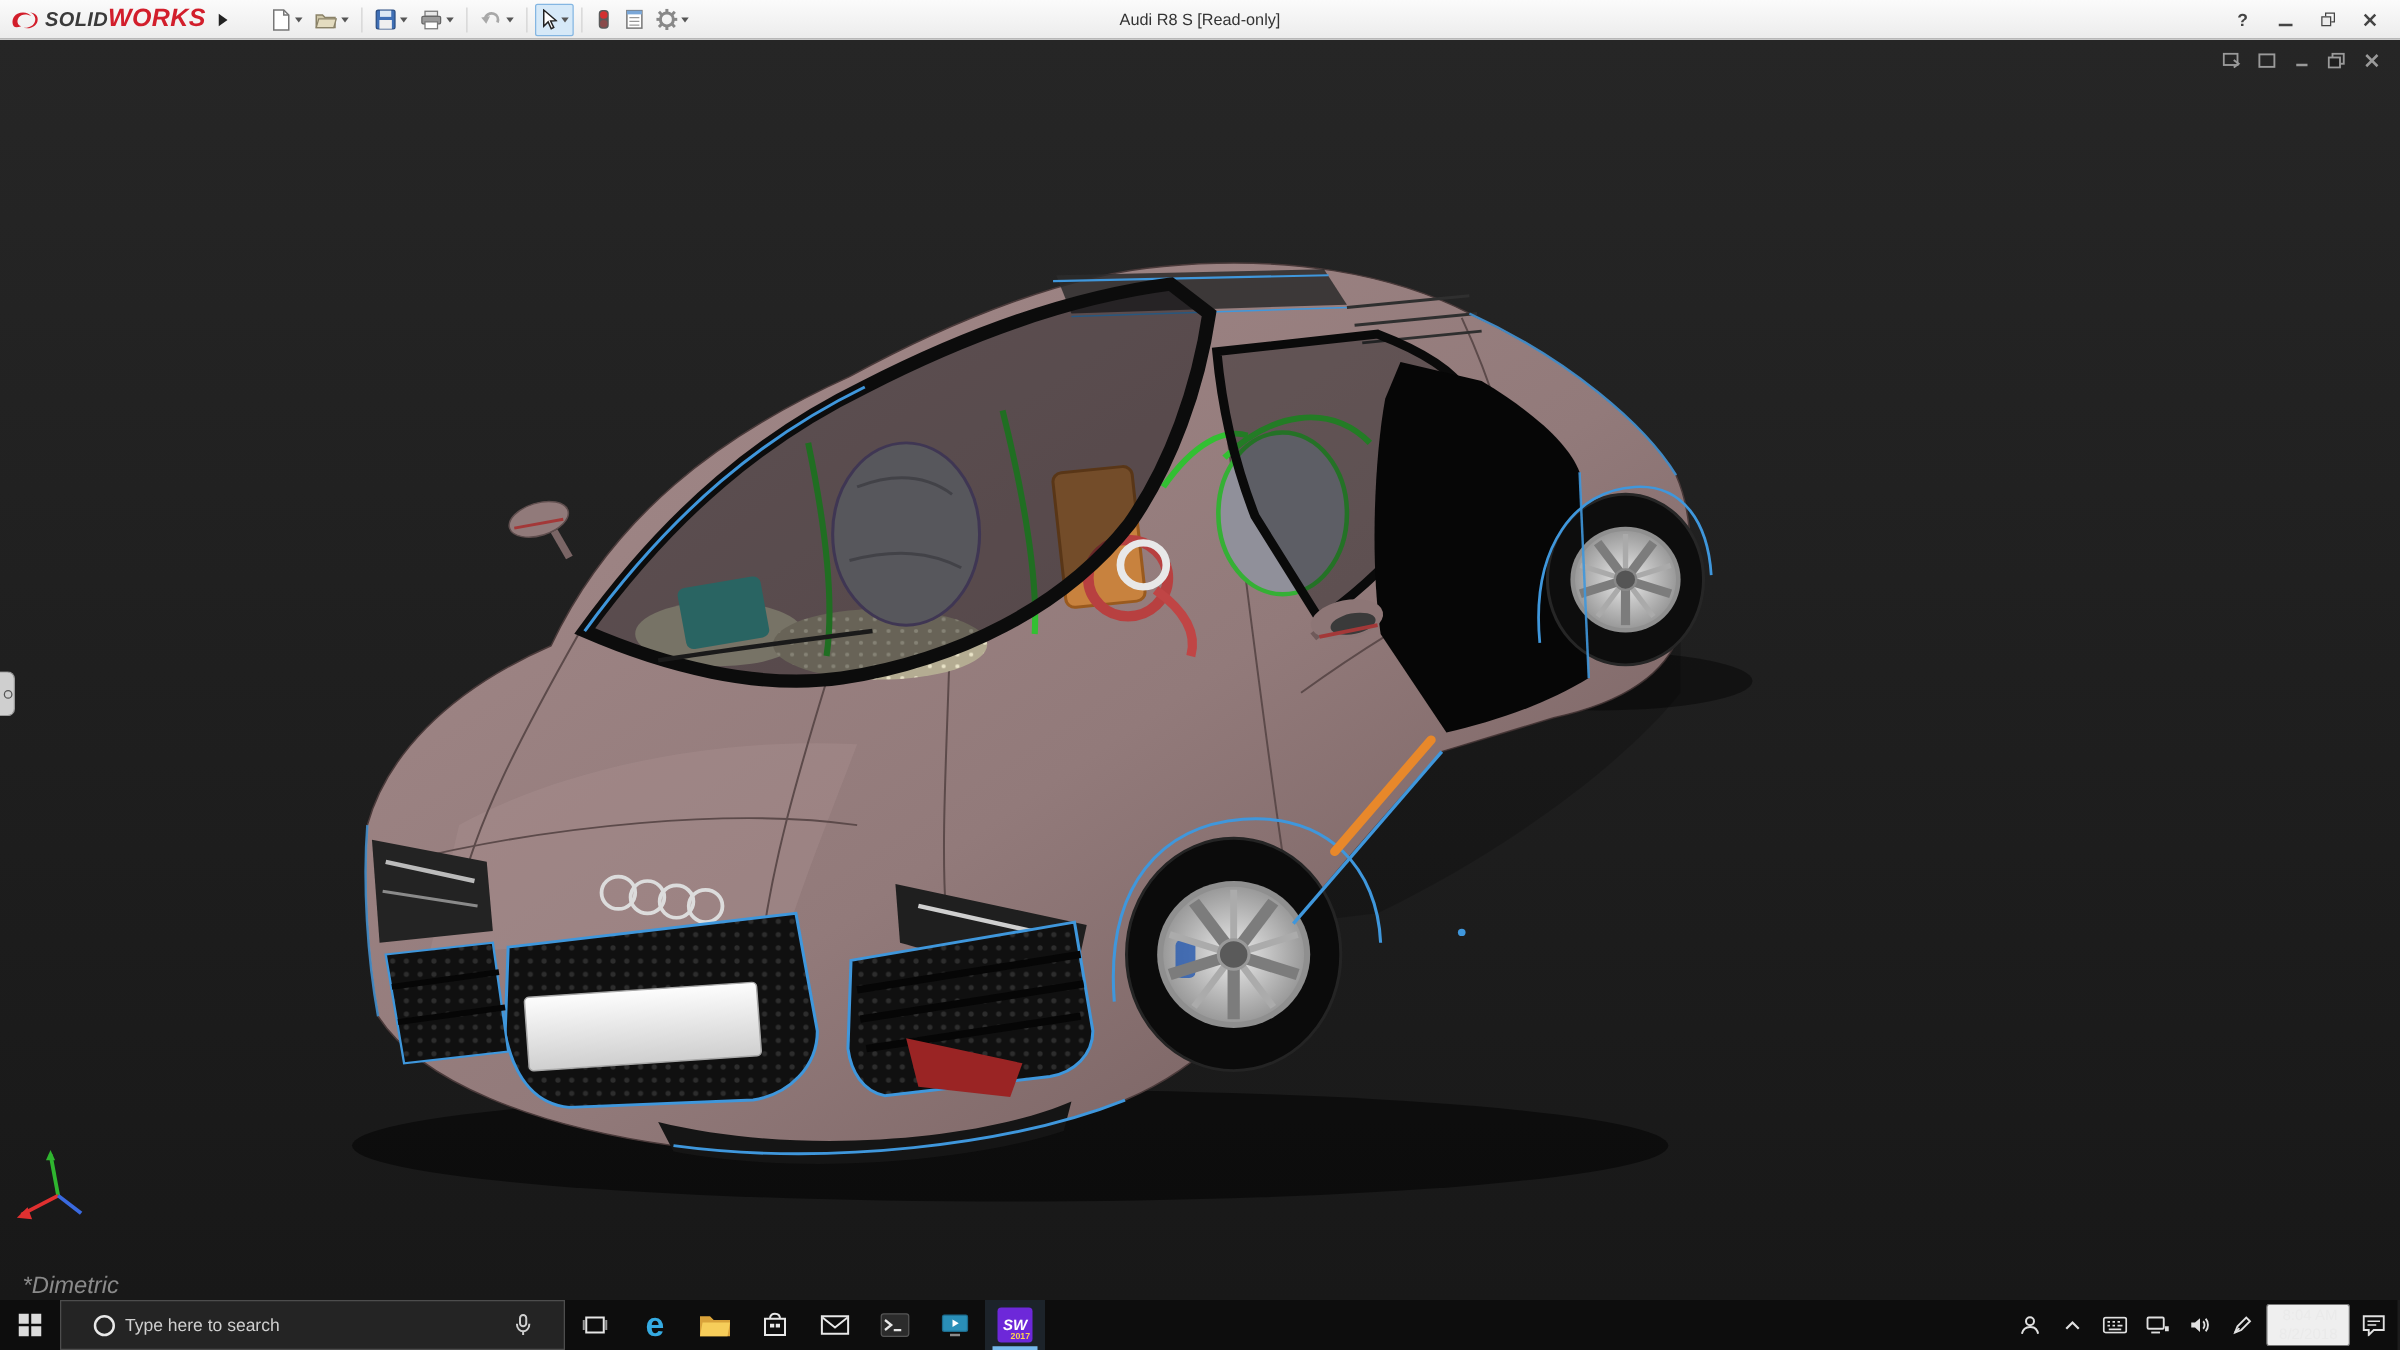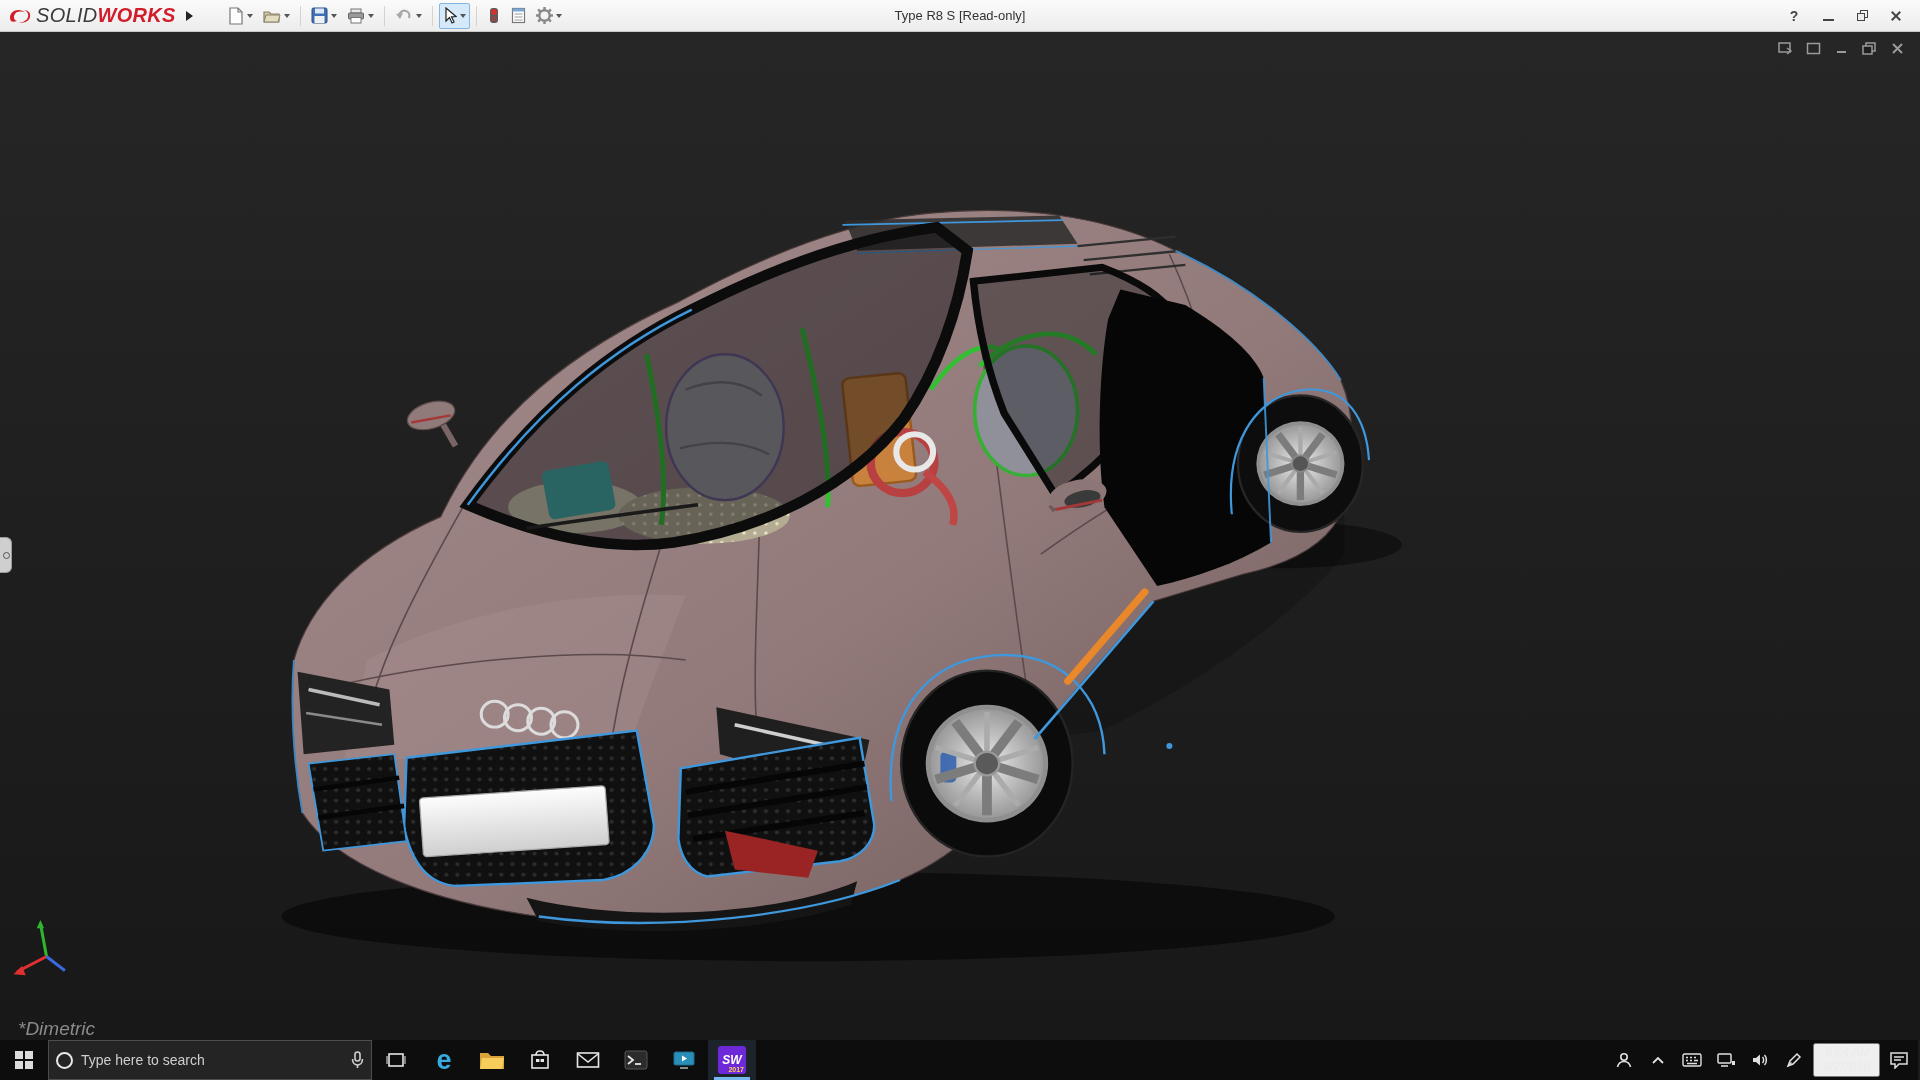--- a/index.html
+++ b/index.html
@@ -5,21 +5,21 @@
   * { margin:0; padding:0; box-sizing:border-box; }
   html,body { width:1920px; height:1080px; overflow:hidden; background:#000;
               font-family:"Liberation Sans", sans-serif; }
   .screen { width:1920px; height:1080px; display:flex; flex-direction:column; }
 
   
   .titlebar { height:32px; background:linear-gradient(#fbfbfb,#ececec);
               border-bottom:1px solid #c9c9c9; display:flex; align-items:center;
               position:relative; flex:0 0 32px; }
   .brand { display:flex; align-items:center; gap:4px; padding:0 6px 0 8px; }
-  .brand-bold { font-size:20px; font-weight:normal; font-style:italic; color:#3a3a3a; letter-spacing:.3px; }
+  .brand-bold { font-size:16px; font-weight:bold; font-style:italic; color:#3a3a3a; letter-spacing:.3px; }
   .brand-accent { font-size:20px; font-weight:bold; font-style:italic; color:#d21e2b; letter-spacing:.3px; }
   .flyout-btn { width:16px; height:22px; display:flex; align-items:center; justify-content:center;
                 background:none; border:none; cursor:pointer; }
   .flyout-tri { width:0; height:0; border-top:5px solid transparent; border-bottom:5px solid transparent;
                 border-left:7px solid #222; }
   .toolbar { display:flex; align-items:center; gap:2px; margin-left:26px; }
   .tool { height:26px; display:flex; align-items:center; padding:0 3px; border:1px solid transparent;
           border-radius:2px; background:none; cursor:pointer; }
   .tool.active { background:#d6e9f8; border-color:#84b6e2; }
   .tool svg { display:block; }
@@ -53,22 +53,22 @@
   .fm-tab::after { content:""; position:absolute; left:3px; top:14px; width:5px; height:5px;
                    border-radius:50%; border:1px solid #555; }
 
   
   .taskbar { height:40px; flex:0 0 40px; background:#0d0d0d; display:flex; align-items:stretch;
              border-right:2px solid #1c1c1c; }
   .tb-start { width:48px; display:flex; align-items:center; justify-content:center; background:none;
               border:none; cursor:pointer; }
   .win-grid { display:grid; grid-template-columns:8px 8px; grid-template-rows:8px 8px; gap:2px; }
   .win-grid span { background:#dcdcdc; }
-  .search-box { width:324px; margin:0; background:#242424; border:1px solid #4d4d4d; display:flex;
-                align-items:center; gap:8px; padding:0 7px; }
+  .search-box { width:404px; margin:0; background:#242424; border:1px solid #4d4d4d; display:flex;
+                align-items:center; gap:8px; padding:0 26px; }
   .cortana-ring { width:17px; height:17px; border:2px solid #e8e8e8; border-radius:50%; flex:0 0 auto; }
   .search-input { flex:1; background:transparent; border:none; outline:none; color:#d8d8d8; font-size:14px;
                   font-family:"Liberation Sans", sans-serif; }
   .search-input::placeholder { color:#cfcfcf; }
   .task-icon { width:48px; display:flex; align-items:center; justify-content:center; background:none;
                border:none; cursor:pointer; position:relative; }
   .task-icon.active { background:rgba(120,170,220,0.14); }
   .task-icon.active::after { content:""; position:absolute; left:6px; right:6px; bottom:0; height:3px; background:#76b9ed; }
   .edge-e { font-size:27px; font-weight:bold; color:#35abe2; line-height:1; }
   .sw-badge { width:28px; height:28px; background:#6d28d9; border-radius:3px; position:relative;
@@ -173,21 +173,21 @@
             <rect x="2" y="2" width="2.4" height="3" transform="rotate(-45 3.2 3.5)"></rect>
             <rect x="12.6" y="12" width="2.4" height="3" transform="rotate(-45 13.8 13.5)"></rect>
             <rect x="12.6" y="2" width="2.4" height="3" transform="rotate(45 13.8 3.5)"></rect>
             <rect x="2" y="12" width="2.4" height="3" transform="rotate(45 3.2 13.5)"></rect>
           </g>
         </svg>
           <span class="dd"></span>
       </button>
     </div>
 
-    <div class="tb-title">Type R8 S [Read-only]</div>
+    <div class="tb-title">Audi R8 S [Read-only]</div>
 
     <div class="winctrls">
       <button class="wc-btn">
           <span class="help-glyph">?</span>
         </button>
       <button class="wc-btn">
           <span class="min-bar"></span>
         </button>
       <button class="wc-btn">
           <span class="restore-shape">

